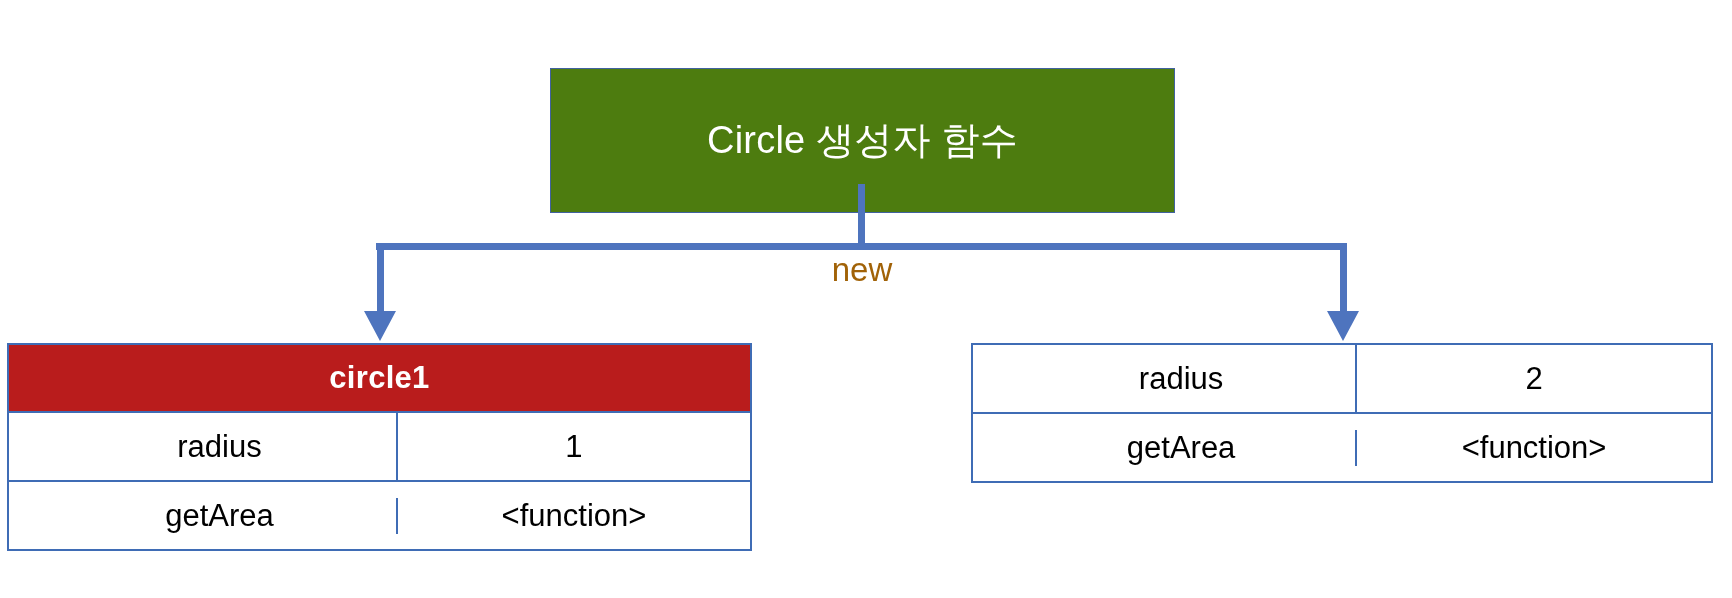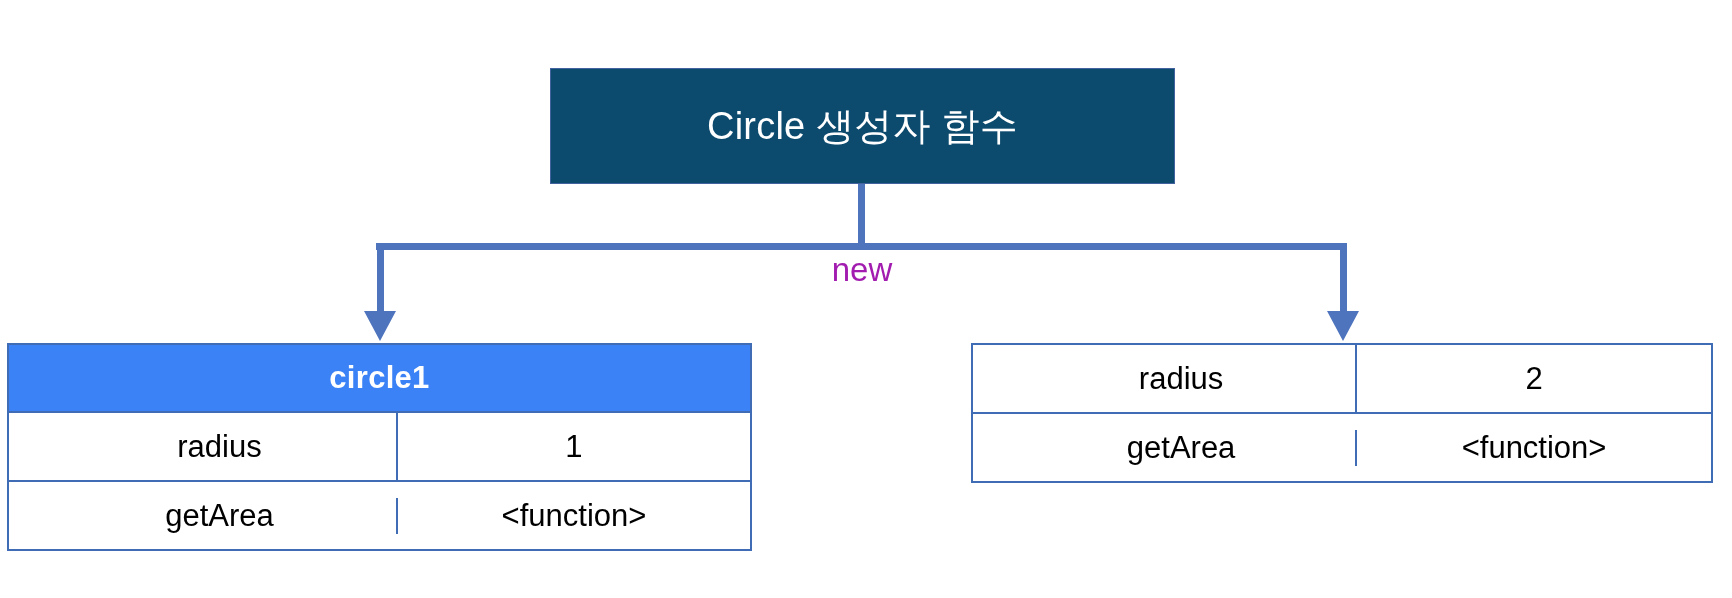--- a/index.html
+++ b/index.html
@@ -17,22 +17,22 @@
     background: #ffffff;
     overflow: hidden;
   }
 
   
   .ctor-box {
     position: absolute;
     left: 550px;
     top: 68px;
     width: 625px;
-    height: 116px;
-    background: #0c4a6e;
+    height: 145px;
+    background: #4d7c0f;
     border: 1px solid #41629f;
     box-sizing: border-box;
     display: flex;
     align-items: center;
     justify-content: center;
   }
   .ctor-box-label {
     color: #ffffff;
     font-size: 38px;
     font-weight: 400;
@@ -79,41 +79,41 @@
   }
   .arrow-head.left  { left: 364px;  top: 311px; }
   .arrow-head.right { left: 1327px; top: 311px; }
 
   .edge-label {
     position: absolute;
     left: 796px;
     top: 251px;
     width: 132px;
     text-align: center;
-    color: #a21caf;
+    color: #a16207;
     font-size: 33px;
     font-weight: 400;
     white-space: nowrap;
   }
 
   
   .obj-table {
     position: absolute;
     top: 343px;
     box-sizing: border-box;
     border: 2px solid #3F6CB5;
     border-collapse: collapse;
     background: #ffffff;
   }
   .obj-table.circle1 { left: 7px;   width: 745px; }
   .obj-table.circle2 { left: 971px; width: 742px; }
 
   .obj-header {
     height: 66px;
-    background: #3b82f6;
+    background: #b91c1c;
     display: flex;
     align-items: center;
     justify-content: center;
     border-bottom: 2px solid #3F6CB5;
   }
   .obj-header-label {
     color: #ffffff;
     font-size: 31px;
     font-weight: 700;
     letter-spacing: 0.3px;

